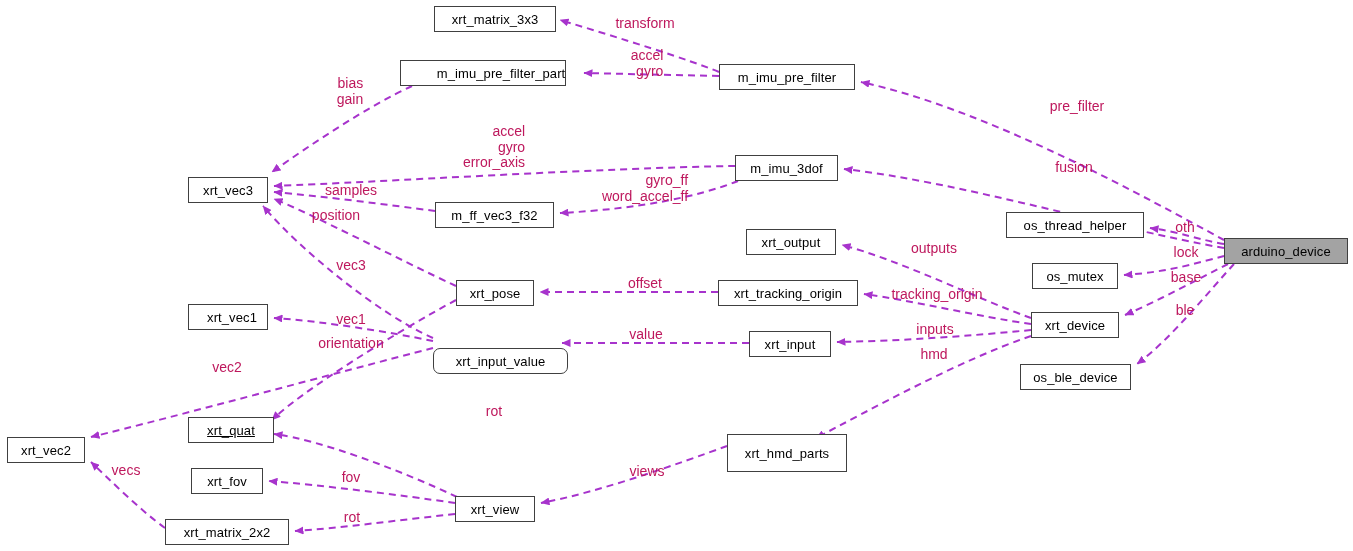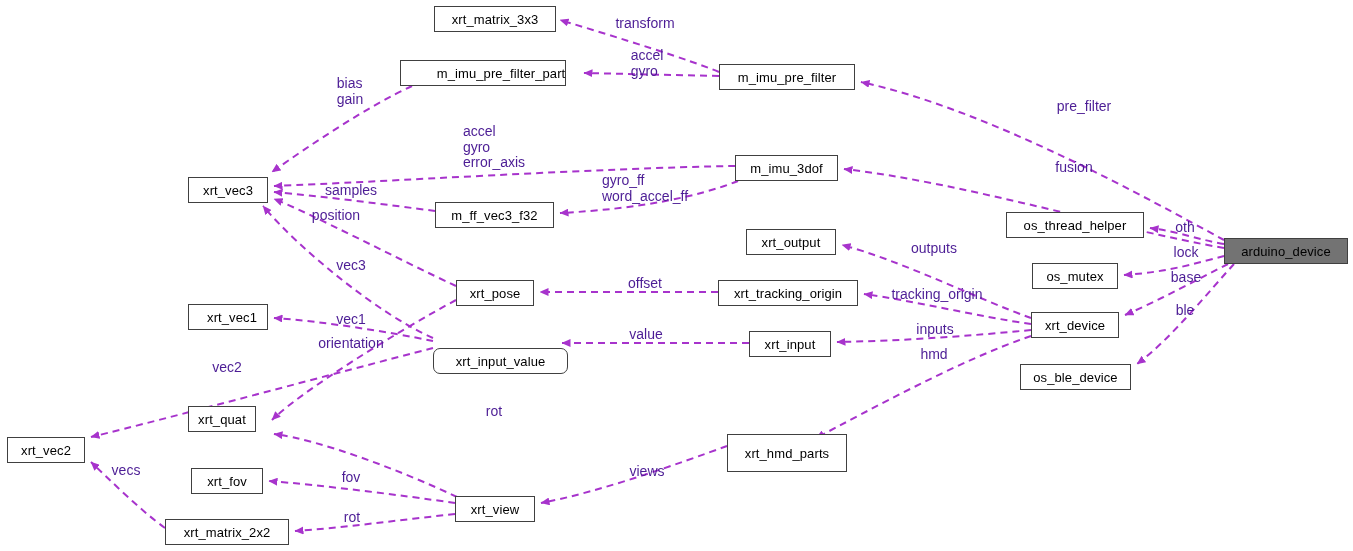--- a/index.html
+++ b/index.html
@@ -30,29 +30,29 @@
     color: #000000;
     font-size: 13px;
     line-height: 1;
     display: flex;
     align-items: center;
     justify-content: center;
     white-space: nowrap;
     letter-spacing: 0.1px;
   }
   .node.highlight {
-    background: #737373;
+    background: #a3a3a3;
   }
   .edge-label {
     position: absolute;
     font-size: 14px;
-    color: #4c1d95;
+    color: #be185d;
     white-space: nowrap;
     line-height: 15.5px;
-    text-align: left;
+    text-align: right;
     transform: translate(-50%, -50%);
   }
 </style>
 </head>
 <body>
 
 <div id="diagram">
 
   <svg id="edge-layer" viewBox="0 0 1353 551" xmlns="http://www.w3.org/2000/svg">
     <defs>
@@ -131,31 +131,31 @@
       <div class="node" style="left: 746px; top: 229px; width: 90px; height: 26px;">xrt_output</div>
       <div class="node highlight" style="left: 1224px; top: 238px; width: 124px; height: 26px;">arduino_device</div>
       <div class="node" style="left: 1032px; top: 263px; width: 86px; height: 26px;">os_mutex</div>
       <div class="node" style="left: 456px; top: 280px; width: 78px; height: 26px;">xrt_pose</div>
       <div class="node" style="left: 718px; top: 280px; width: 140px; height: 26px;">xrt_tracking_origin</div>
       <div class="node" style="left: 188px; top: 304px; width: 80px; height: 26px; padding-left: 8px;">xrt_vec1</div>
       <div class="node" style="left: 1031px; top: 312px; width: 88px; height: 26px;">xrt_device</div>
       <div class="node" style="left: 433px; top: 348px; width: 135px; height: 26px; border-radius: 7px;">xrt_input_value</div>
       <div class="node" style="left: 749px; top: 331px; width: 82px; height: 26px;">xrt_input</div>
       <div class="node" style="left: 1020px; top: 364px; width: 111px; height: 26px;">os_ble_device</div>
-      <div class="node" style="left: 188px; top: 406px; width: 68px; height: 26px;">xrt_quat</div>
+      <div class="node" style="left: 188px; top: 417px; width: 86px; height: 26px; text-decoration: underline;">xrt_quat</div>
       <div class="node" style="left: 727px; top: 434px; width: 120px; height: 38px;">xrt_hmd_parts</div>
       <div class="node" style="left: 7px; top: 437px; width: 78px; height: 26px;">xrt_vec2</div>
       <div class="node" style="left: 191px; top: 468px; width: 72px; height: 26px;">xrt_fov</div>
       <div class="node" style="left: 455px; top: 496px; width: 80px; height: 26px;">xrt_view</div>
       <div class="node" style="left: 165px; top: 519px; width: 124px; height: 26px;">xrt_matrix_2x2</div>
     </div>
   <div id="labels">
       <div class="edge-label" style="left: 645px; top: 24px;">transform</div>
       <div class="edge-label" style="left: 647px; top: 63px;">accel<br>gyro</div>
-      <div class="edge-label" style="left: 1077px; top: 107px; margin-left: 7px;">pre_filter</div>
+      <div class="edge-label" style="left: 1077px; top: 107px;">pre_filter</div>
       <div class="edge-label" style="left: 350px; top: 91px;">bias<br>gain</div>
       <div class="edge-label" style="left: 494px; top: 147px;">accel<br>gyro<br>error_axis</div>
       <div class="edge-label" style="left: 1074px; top: 168px;">fusion</div>
       <div class="edge-label" style="left: 645px; top: 188px;">gyro_ff<br>word_accel_ff</div>
       <div class="edge-label" style="left: 351px; top: 191px;">samples</div>
       <div class="edge-label" style="left: 1185px; top: 228px;">oth</div>
       <div class="edge-label" style="left: 336px; top: 216px;">position</div>
       <div class="edge-label" style="left: 934px; top: 249px;">outputs</div>
       <div class="edge-label" style="left: 1186px; top: 253px;">lock</div>
       <div class="edge-label" style="left: 351px; top: 266px;">vec3</div>

